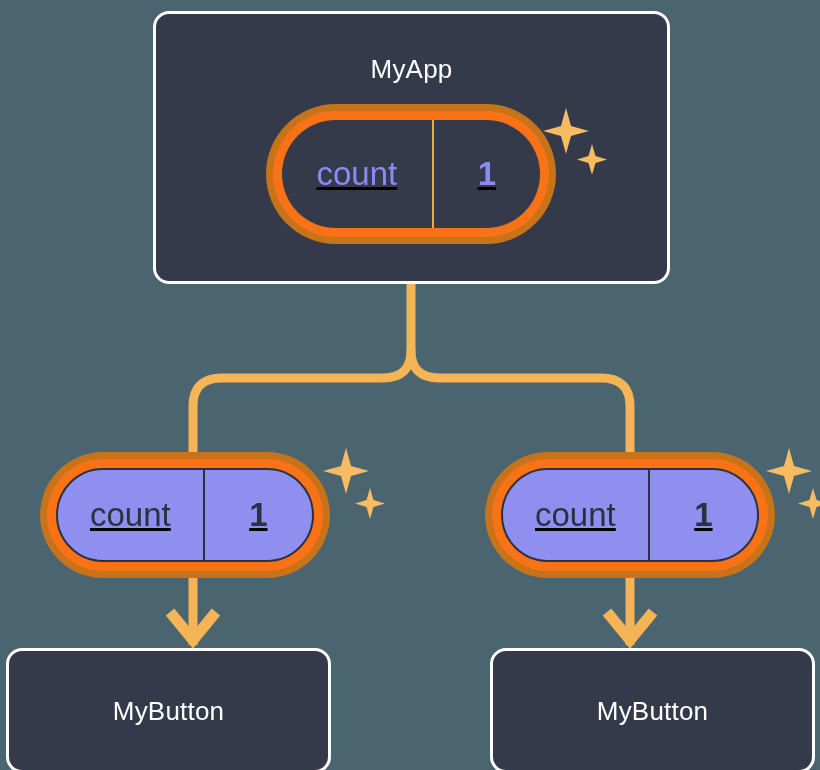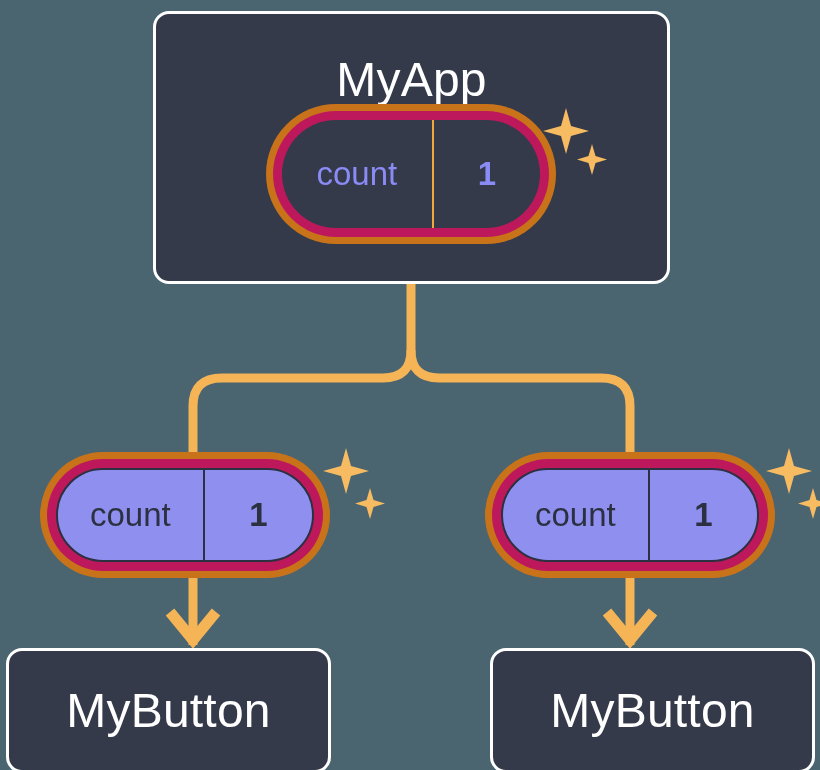--- a/index.html
+++ b/index.html
@@ -34,21 +34,21 @@
     position: absolute;
     box-sizing: border-box;
     background: #343a4a;
     border: 3px solid #ffffff;
     border-radius: 16px;
     display: flex;
     justify-content: center;
   }
   .comp-title {
     color: #ffffff;
-    font-size: 48px;
+    font-size: 26px;
     font-weight: 400;
     letter-spacing: 0.2px;
     line-height: 1;
     white-space: nowrap;
   }
 
   #myapp-box {
     left: 153px;
     top: 11px;
     width: 517px;
@@ -85,22 +85,23 @@
     border-radius: 999px;
     
     background: #c8731a;
     padding: 7px;
   }
   .pill-inner {
     box-sizing: border-box;
     width: 100%;
     height: 100%;
     border-radius: 999px;
-    background: #be185d;
+    background: #f97316;
     padding: 9px;
+    text-decoration: underline;
   }
   .pill-face {
     box-sizing: border-box;
     width: 100%;
     height: 100%;
     border-radius: 999px;
     display: flex;
     align-items: stretch;
     overflow: hidden;
   }

